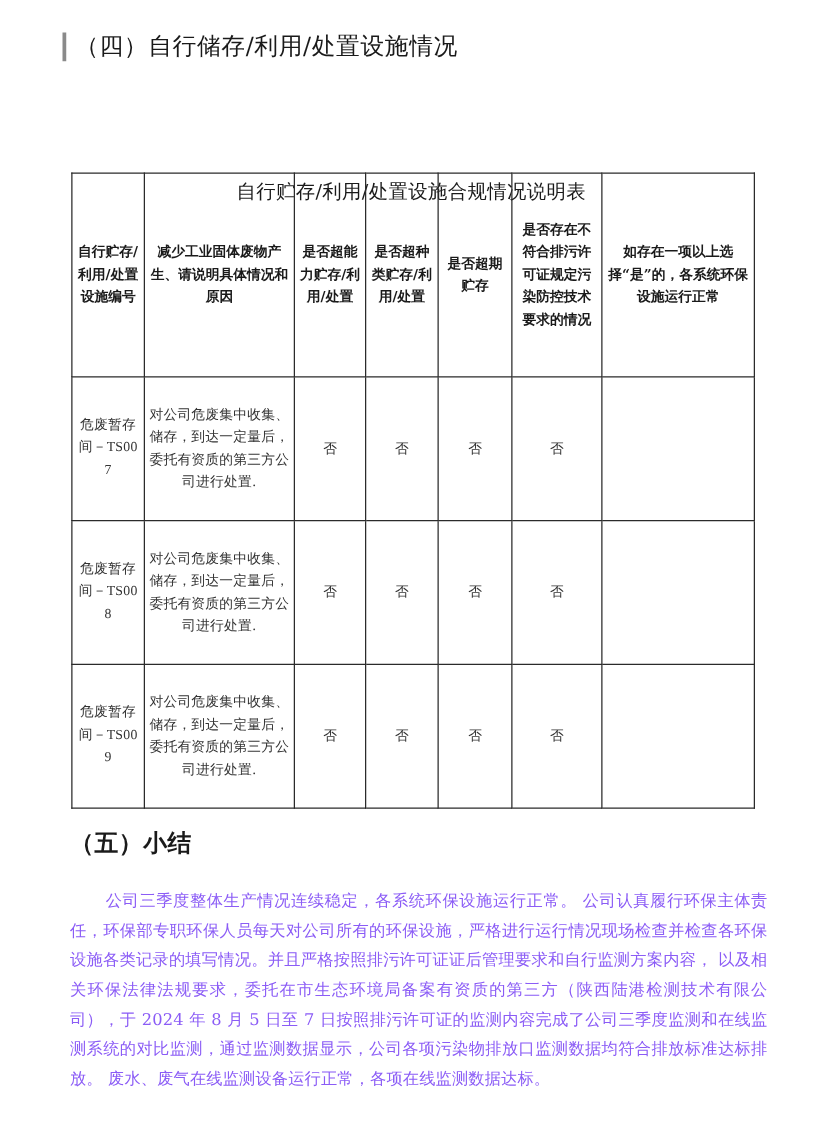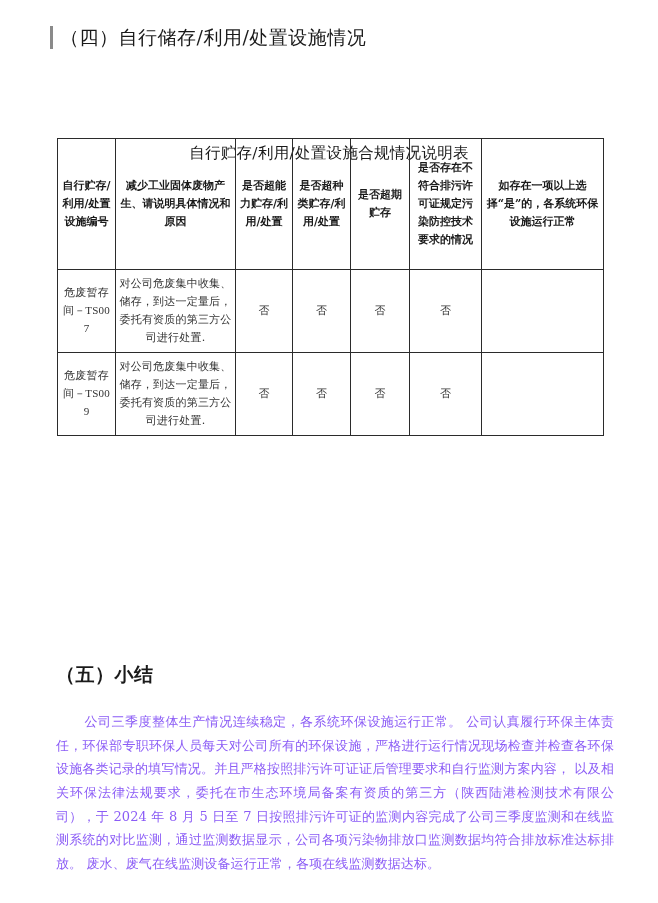--- a/index.html
+++ b/index.html
@@ -72,21 +72,21 @@
     width: 546px;
     table-layout: fixed;
   }
   table.compliance td,
   table.compliance th {
     border: 1px solid #2b2b2b;
     vertical-align: middle;
     text-align: center;
     font-size: 11px;
     line-height: 1.62;
-    padding: 0 3px;
+    padding: 16px 3px;
     font-weight: normal;
     word-break: break-all;
   }
   table.compliance thead th {
     font-weight: bold;
     height: 130px;
     font-size: 11px;
   }
   table.compliance tbody td {
     height: 82px;
@@ -177,20 +177,29 @@
         <tr>
           <td class="cell-id">危废暂存间－TS007</td>
           <td class="cell-desc">对公司危废集中收集、储存，到达一定量后，委托有资质的第三方公司进行处置.</td>
           <td class="cell-yn">否</td>
           <td class="cell-yn">否</td>
           <td class="cell-yn">否</td>
           <td class="cell-yn">否</td>
           <td class="cell-note"></td>
         </tr>
         <tr>
+          <td class="cell-id">危废暂存间－TS008</td>
+          <td class="cell-desc">对公司危废集中收集、储存，到达一定量后，委托有资质的第三方公司进行处置.</td>
+          <td class="cell-yn">否</td>
+          <td class="cell-yn">否</td>
+          <td class="cell-yn">否</td>
+          <td class="cell-yn">否</td>
+          <td class="cell-note"></td>
+        </tr>
+        <tr>
           <td class="cell-id">危废暂存间－TS009</td>
           <td class="cell-desc">对公司危废集中收集、储存，到达一定量后，委托有资质的第三方公司进行处置.</td>
           <td class="cell-yn">否</td>
           <td class="cell-yn">否</td>
           <td class="cell-yn">否</td>
           <td class="cell-yn">否</td>
           <td class="cell-note"></td>
         </tr>
       </tbody>
     </table>

